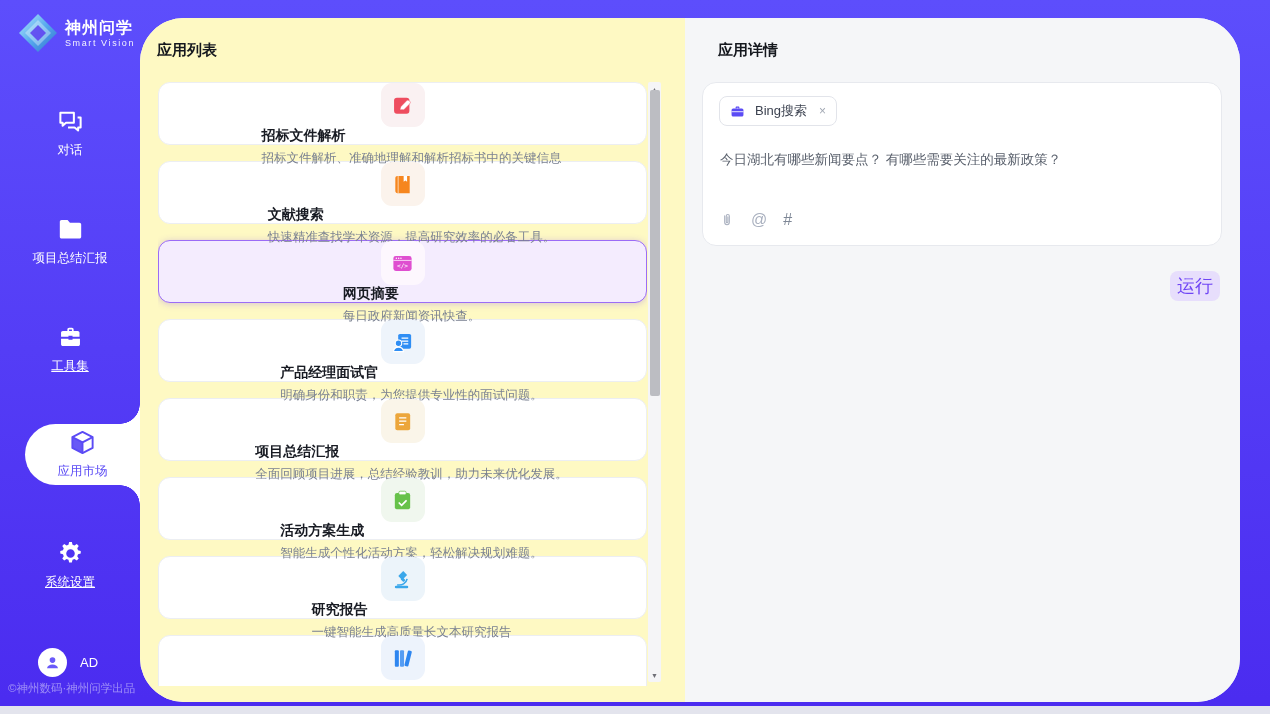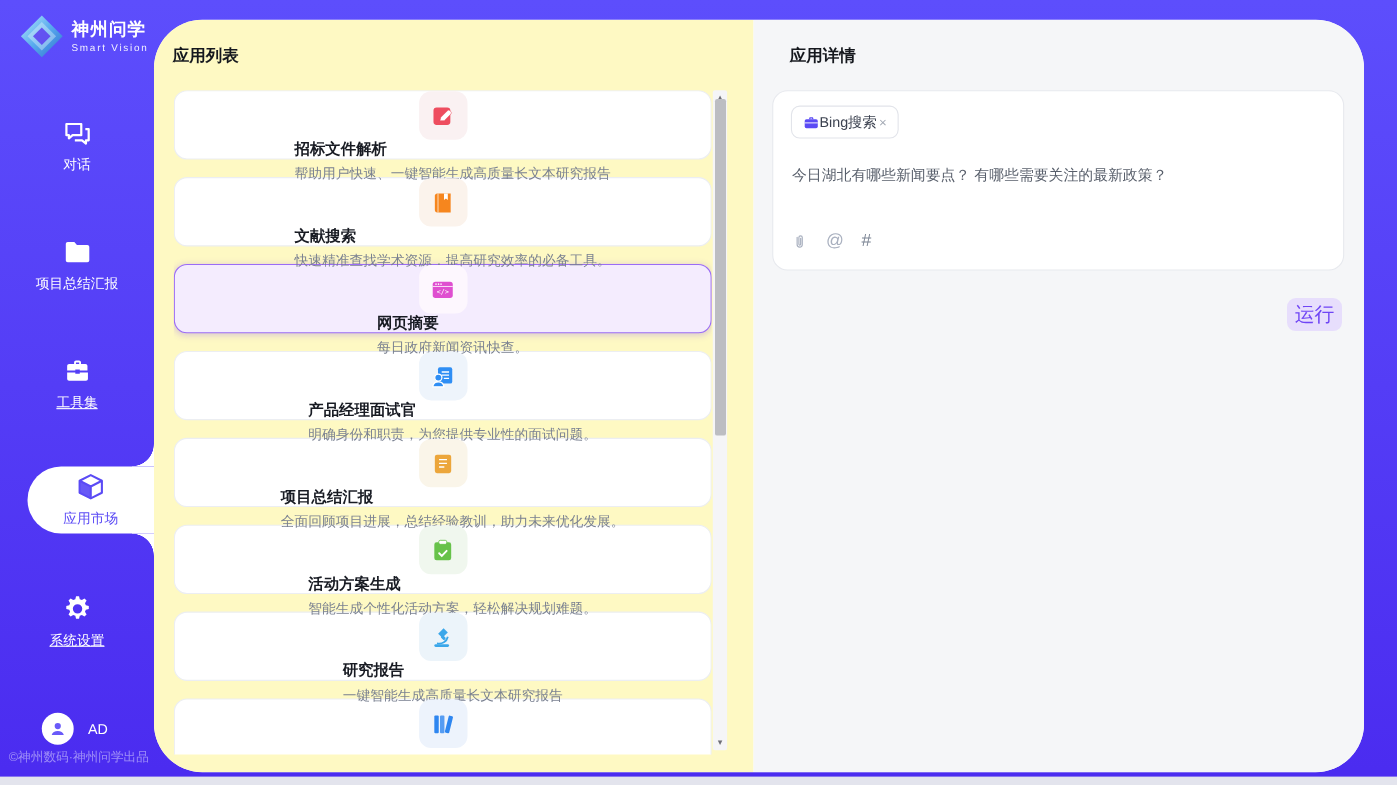--- a/index.html
+++ b/index.html
@@ -53,21 +53,21 @@
   .sb-btn{position:absolute;left:0;width:13px;height:14px;display:flex;align-items:center;justify-content:center;
     font-size:7px;color:#6f6f77;cursor:pointer;}
   .sb-btn.up{top:0;}
   .sb-btn.down{bottom:0;}
   .sb-thumb{position:absolute;left:1.5px;width:10px;top:8px;height:306px;background:#bcbdc2;border-radius:2px;cursor:pointer;}
   
   .detail-pane{position:relative;flex:1;background:#f5f6f8;}
   .detail-pane .pane-title{position:absolute;left:33px;top:23px;}
   .detail-card{position:absolute;left:17px;top:64px;width:520px;height:164px;background:#fff;
     border:1px solid #e7e9ee;border-radius:14px;box-sizing:border-box;}
-  .chip{position:absolute;left:16px;top:13px;height:28px;display:inline-flex;align-items:center;gap:0;
+  .chip{position:absolute;left:16px;top:13px;height:28px;display:inline-flex;align-items:center;gap:10px;
     padding:0 10px;border:1px solid #e2e4ea;border-radius:8px;background:#fff;font-size:13px;color:#3c4250;cursor:default;}
   .chip svg{width:15px;height:15px;}
   .chip .x{color:#a2a8b3;font-size:12px;margin-left:2px;cursor:pointer;}
   .query{position:absolute;left:17px;top:67px;right:17px;font-size:13.5px;color:#585f6b;line-height:19px;cursor:text;}
   .attach-row{position:absolute;left:16px;bottom:16px;display:flex;align-items:center;gap:16px;}
   .attach-row svg{width:16px;height:16px;display:block;}
   .glyph-at{font-size:16px;color:#a9b0bf;cursor:pointer;}
   .glyph-hash{font-size:16px;color:#7e8796;cursor:pointer;}
   .run-btn{position:absolute;right:20px;top:253px;width:50px;height:30px;background:#e7defc;color:#6f45f5;
     border:none;border-radius:8px;font-size:18px;cursor:pointer;font-family:inherit;}
@@ -157,21 +157,21 @@
     <div class="cards" id="cards">
         <div class="card">
           <span class="tile" style="background:#faf1f2">
             <svg viewBox="0 0 24 24">
               <rect x="3.2" y="4" width="16" height="16.5" rx="3" fill="#ee4d5f"></rect>
               <path d="M9.3 16.4l.9-3.2 6.3-6.3a1.6 1.6 0 0 1 2.3 0l.9.9a1.6 1.6 0 0 1 0 2.3l-6.3 6.3z" fill="#fff" stroke="#ee4d5f" stroke-width=".5"></path>
             </svg>
           </span>
           <span class="card-text">
             <div class="card-title">招标文件解析</div>
-            <div class="card-desc">帮助用户快速、一键智能生成高质量长文本研究报告</div>
+            <div class="card-desc">招标文件解析、准确地理解和解析招标书中的关键信息</div>
           </span>
         </div>
         <div class="card">
           <span class="tile" style="background:#fbf3ec">
             <svg viewBox="0 0 24 24">
               <path d="M4.5 5.2C4.5 4 5.5 3 6.7 3H19.5v18H6.7c-1.2 0-2.2-1-2.2-2.2z" fill="#f6861e"></path>
               <path d="M13.2 3h3.6v6.2l-1.8-1.5-1.8 1.5z" fill="#fff"></path>
               <path d="M7.5 3v18" stroke="#fff" stroke-width="1.3" opacity=".5"></path>
             </svg>
           </span>

